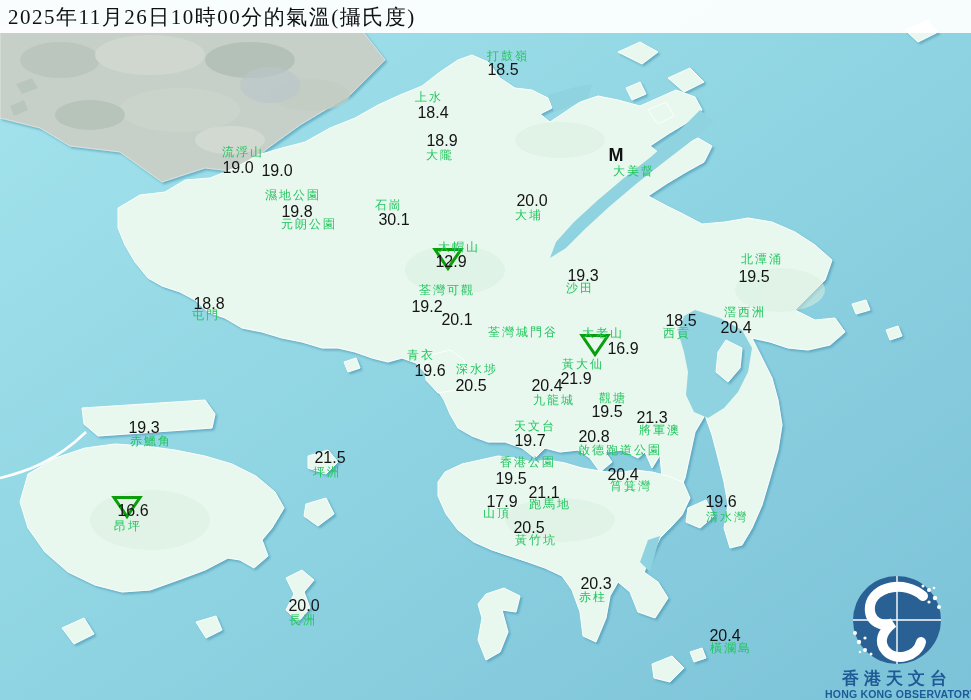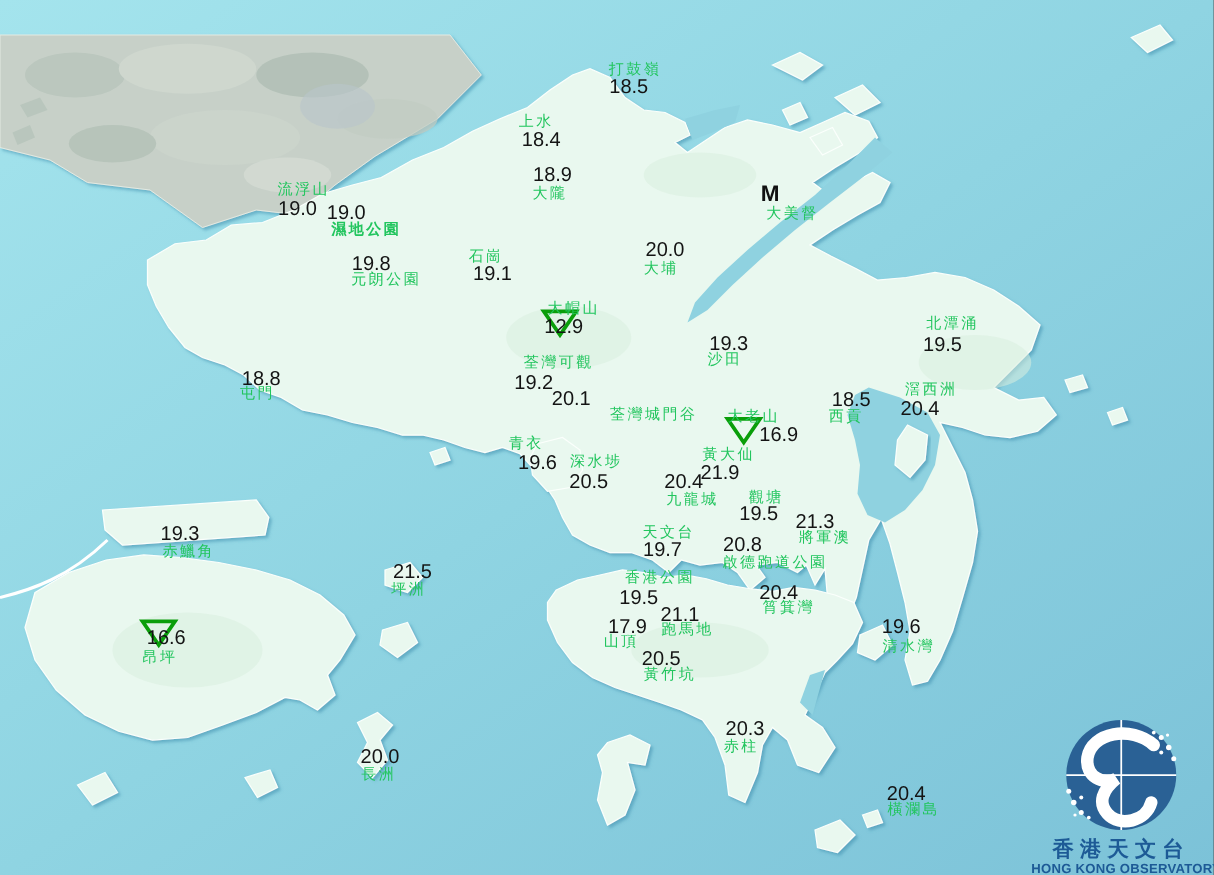--- a/index.html
+++ b/index.html
@@ -98,37 +98,40 @@
       <path d="M700,110 L714,122 L690,142 L664,162 L636,184 L610,206 L586,228 L566,248 L550,258 L556,242 L574,222 L598,200 L624,178 L652,156 L678,132 Z"></path>
       <path d="M548,95 L572,88 L592,84 L588,98 L570,106 L554,112 Z"></path>
       <path d="M695,310 L720,318 L742,330 L752,348 L748,372 L738,392 L724,408 L708,418 L694,412 L686,395 L688,372 L684,352 L678,332 L684,316 Z"></path>
       <path d="M648,540 L660,536 L650,572 L640,562 Z"></path>
     </g>
     <path d="M726,340 L742,348 L740,368 L728,382 L716,372 L718,352 Z" fill="#e9f8ef" stroke="#fbfffc" stroke-width="1" filter="url(#coast)"></path>
 
     <path d="M0,478 C25,472 55,462 86,432" fill="none" stroke="#ffffff" stroke-width="2.5"></path>
   </svg>
 
+  <div id="title-bar">
+    <span>2025年11月26日10時00分的氣溫(攝氏度)</span>
+  </div>
 
   <div id="stations">
       <div class="st-val" style="left: 503px; top: 70px;">18.5</div>
       <div class="st-name" style="left: 508px; top: 56px;">打鼓嶺</div>
       <div class="st-val" style="left: 433px; top: 113px;">18.4</div>
       <div class="st-name" style="left: 429px; top: 97px;">上水</div>
       <div class="st-val" style="left: 442px; top: 141px;">18.9</div>
       <div class="st-name" style="left: 440px; top: 155px;">大隴</div>
       <div class="st-m" style="left: 616px; top: 155px;">M</div>
       <div class="st-name" style="left: 634px; top: 171px;">大美督</div>
       <div class="st-val" style="left: 238px; top: 168px;">19.0</div>
       <div class="st-name" style="left: 243px; top: 152px;">流浮山</div>
       <div class="st-val" style="left: 277px; top: 171px;">19.0</div>
-      <div class="st-name" style="left: 293px; top: 184px; font-weight: bold;">濕地公園</div>
+      <div class="st-name" style="left: 293px; top: 195px;">濕地公園</div>
       <div class="st-val" style="left: 297px; top: 212px;">19.8</div>
       <div class="st-name" style="left: 309px; top: 224px;">元朗公園</div>
-      <div class="st-val" style="left: 394px; top: 220px;">19.1</div>
+      <div class="st-val" style="left: 394px; top: 220px;">30.1</div>
       <div class="st-name" style="left: 389px; top: 205px;">石崗</div>
       <div class="st-val" style="left: 532px; top: 201px;">20.0</div>
       <div class="st-name" style="left: 529px; top: 215px;">大埔</div>
       <div class="st-marker" style="left: 448px; top: 261px;"><svg width="32" height="25" viewBox="0 0 32 25">
           <polygon points="3,3 29,3 16,22" fill="none" stroke="#0a9e0a" stroke-width="3"></polygon>
         </svg></div>
       <div class="st-val" style="left: 451px; top: 262px;">12.9</div>
       <div class="st-name" style="left: 459px; top: 247px;">大帽山</div>
       <div class="st-val" style="left: 583px; top: 276px;">19.3</div>
       <div class="st-name" style="left: 580px; top: 288px;">沙田</div>

